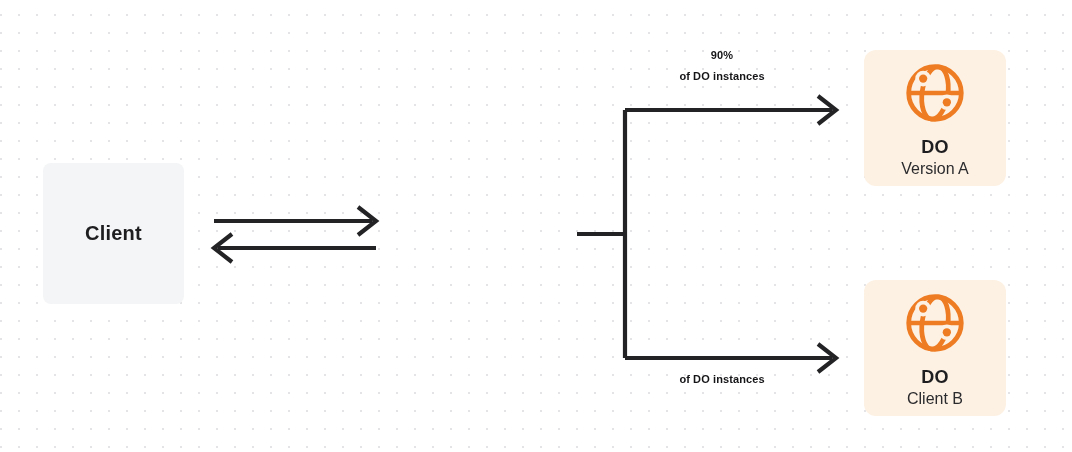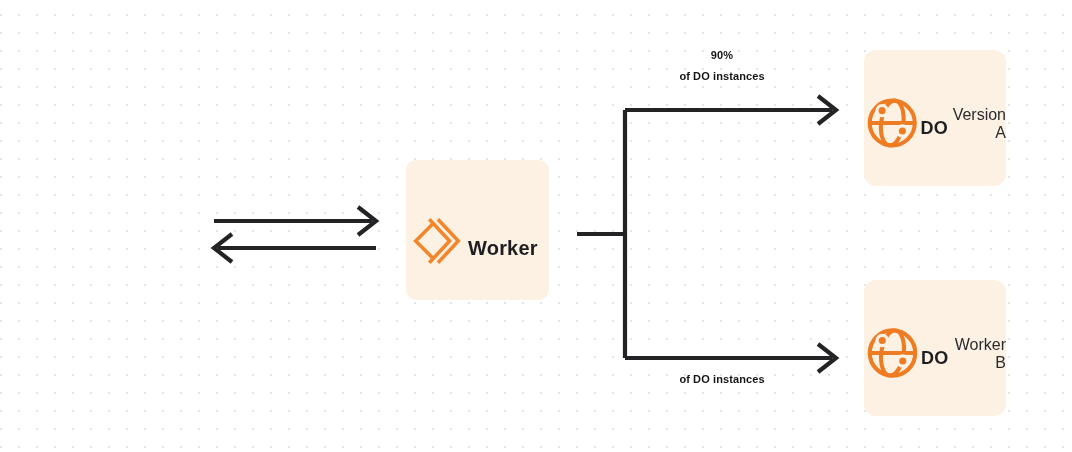--- a/index.html
+++ b/index.html
@@ -30,21 +30,21 @@
     fill: none;
     stroke: #232326;
     stroke-width: 4.2px;
     stroke-linecap: butt;
     stroke-linejoin: miter;
     stroke-miterlimit: 10;
   }
   .node {
     position: absolute;
     display: flex;
-    flex-direction: row;
+    flex-direction: column;
     align-items: center;
     justify-content: center;
     box-sizing: border-box;
   }
   .node-client {
     left: 43px; top: 163px;
     width: 141px; height: 141px;
     background: #f4f5f6;
     border-radius: 8px;
   }
@@ -124,31 +124,24 @@
     <g>
       <path d="M577,234 H625"></path>
       <path d="M625,110 V358"></path>
       <path d="M625,110 H832"></path>
       <path d="M818,96 L836,110 L818,124"></path>
       <path d="M625,358 H832"></path>
       <path d="M818,344 L836,358 L818,372"></path>
     </g>
   </svg>
 
+  <div class="node node-client">
+    <span class="node-label">Client</span>
+  </div>
 
-  <div class="node node-worker">
-    <svg class="node-icon" viewBox="0 0 64 62" xmlns="http://www.w3.org/2000/svg">
-      <g fill="none" stroke="#f1862c" stroke-width="3.7" stroke-linejoin="miter" stroke-miterlimit="8">
-        <polyline points="27.5,13.5 10,31 27.5,48.5"></polyline>
-        <polyline points="24,8.5 45,31 24,53.5"></polyline>
-        <polyline points="33,8.5 54,31 33,53.5"></polyline>
-      </g>
-    </svg>
-    <span class="node-label">Worker</span>
-  </div>
 
   <div class="node node-do node-do-a">
     <svg class="node-icon" viewBox="0 0 64 64" xmlns="http://www.w3.org/2000/svg">
       <g fill="none" stroke="#ee7c23" stroke-width="4.6">
         <circle cx="32" cy="32" r="25.5"></circle>
         <line x1="6.5" y1="32" x2="57.5" y2="32"></line>
         <ellipse cx="32" cy="32" rx="12.5" ry="25.5" transform="rotate(8 32 32)"></ellipse>
       </g>
       <circle cx="20.5" cy="18" r="7.6" fill="#fdf1e3"></circle>
       <circle cx="20.5" cy="18" r="4" fill="#ee7c23"></circle>
@@ -165,21 +158,21 @@
         <circle cx="32" cy="32" r="25.5"></circle>
         <line x1="6.5" y1="32" x2="57.5" y2="32"></line>
         <ellipse cx="32" cy="32" rx="12.5" ry="25.5" transform="rotate(8 32 32)"></ellipse>
       </g>
       <circle cx="20.5" cy="18" r="7.6" fill="#fdf1e3"></circle>
       <circle cx="20.5" cy="18" r="4" fill="#ee7c23"></circle>
       <circle cx="43.5" cy="41" r="7.6" fill="#fdf1e3"></circle>
       <circle cx="43.5" cy="41" r="4" fill="#ee7c23"></circle>
     </svg>
     <span class="node-title">DO</span>
-    <span class="node-subtitle">Worker B</span>
+    <span class="node-subtitle">Client B</span>
   </div>
 
   <div class="edge-label edge-label-top">
     <div>90%</div>
     <div>of DO instances</div>
   </div>
   <div class="edge-label edge-label-bottom">
     <div>of DO instances</div>
   </div>
 

